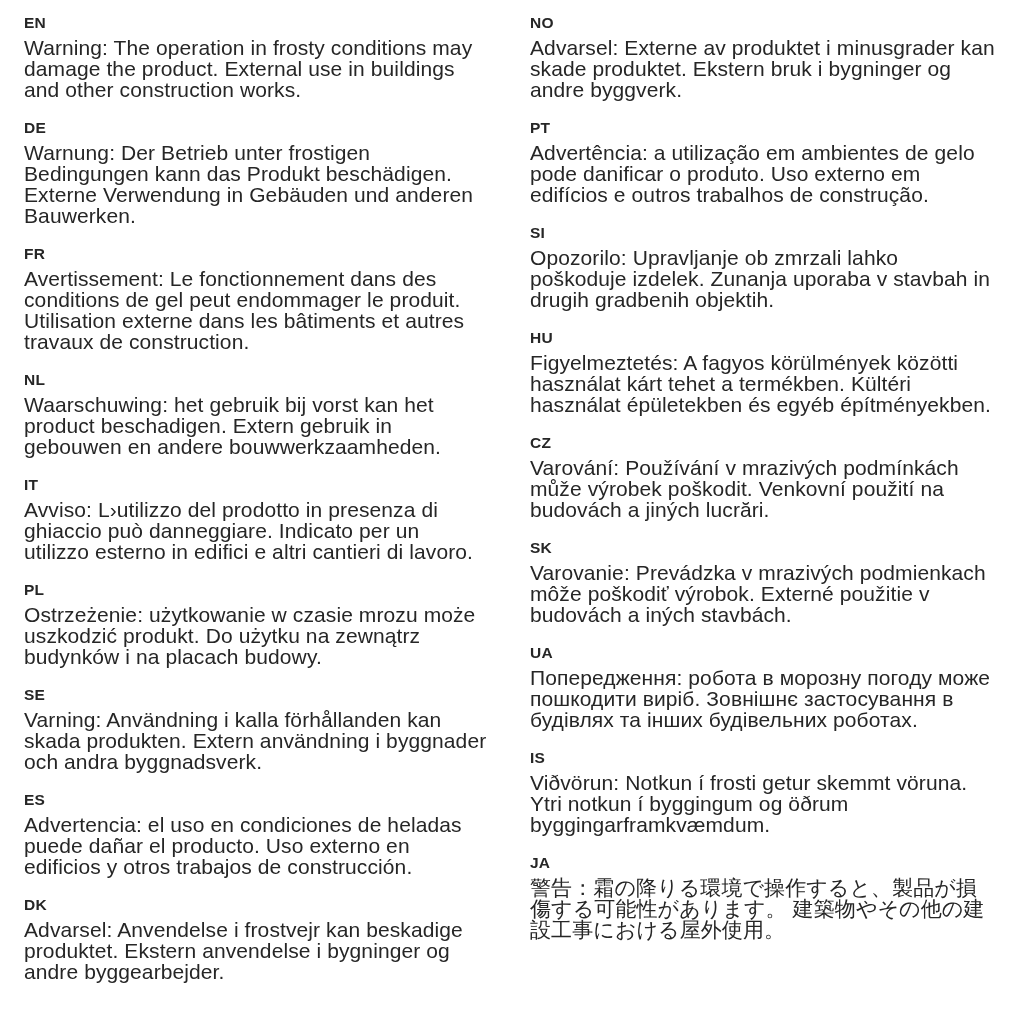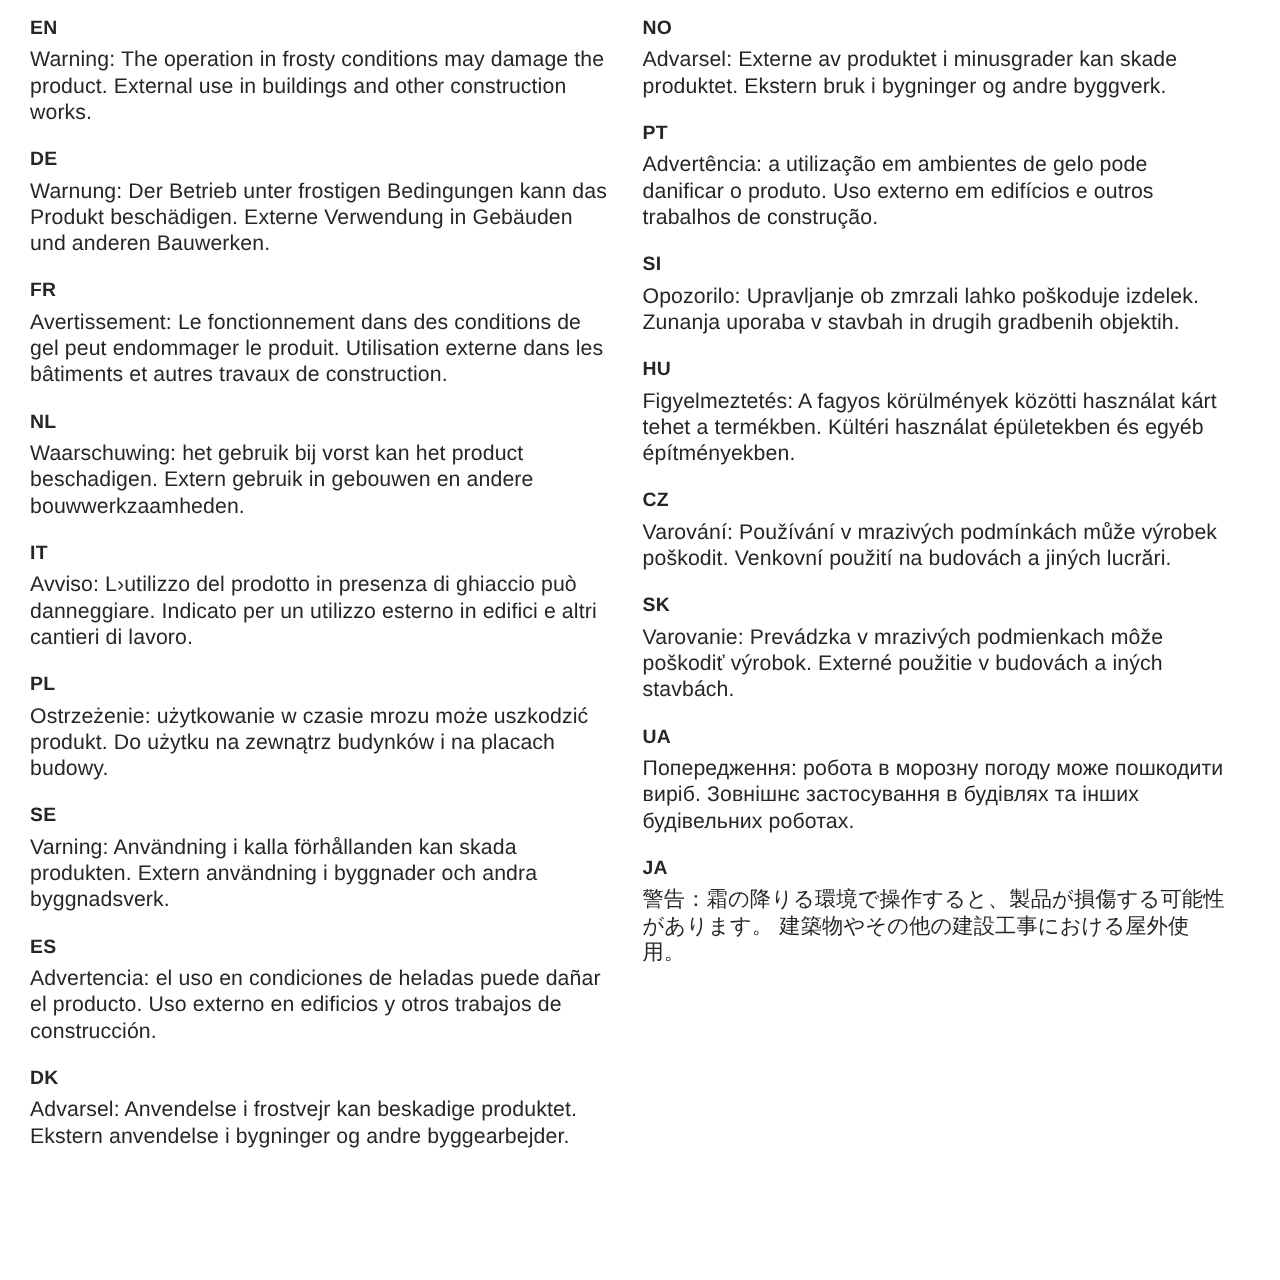--- a/index.html
+++ b/index.html
@@ -13,40 +13,40 @@
     height: 1024px;
     font-family: "Liberation Sans", "DejaVu Sans", sans-serif;
     color: #262626;
     overflow: hidden;
   }
   .page {
     width: 1024px;
     height: 1024px;
     padding: 12px 24px 0 24px;
     display: flex;
-    gap: 24px;
+    gap: 40px;
   }
   .col {
     width: 466px;
     display: flex;
     flex-direction: column;
   }
   .section {
     margin-bottom: 17px;
   }
   .code {
     margin: 0 0 4px 0;
     font-size: 15.5px;
     line-height: 21px;
     font-weight: bold;
     letter-spacing: 0.2px;
   }
   .text {
     margin: 0;
-    font-size: 17px;
+    font-size: 21px;
     line-height: 21px;
     letter-spacing: 0.1px;
   }
 </style>
 </head>
 <body>
 
 <div class="page">
   <div class="col">
   <div class="section">
@@ -124,19 +124,23 @@
   <div class="section">
     <p class="code">SK</p>
     <p class="text">Varovanie: Prevádzka v mrazivých podmienkach môže poškodiť výrobok. Externé použitie v budovách a iných stavbách.</p>
   </div>
 
   <div class="section">
     <p class="code">UA</p>
     <p class="text">Попередження: робота в морозну погоду може пошкодити виріб. Зовнішнє застосування в будівлях та інших будівельних роботах.</p>
   </div>
 
+  <div class="section">
+    <p class="code">IS</p>
+    <p class="text">Viðvörun: Notkun í frosti getur skemmt vöruna. Ytri notkun í byggingum og öðrum byggingarframkvæmdum.</p>
+  </div>
 
   <div class="section">
     <p class="code">JA</p>
     <p class="text">警告：霜の降りる環境で操作すると、製品が損傷する可能性があります。 建築物やその他の建設工事における屋外使用。</p>
   </div>
 </div>
 </div>
 
 </body></html>

